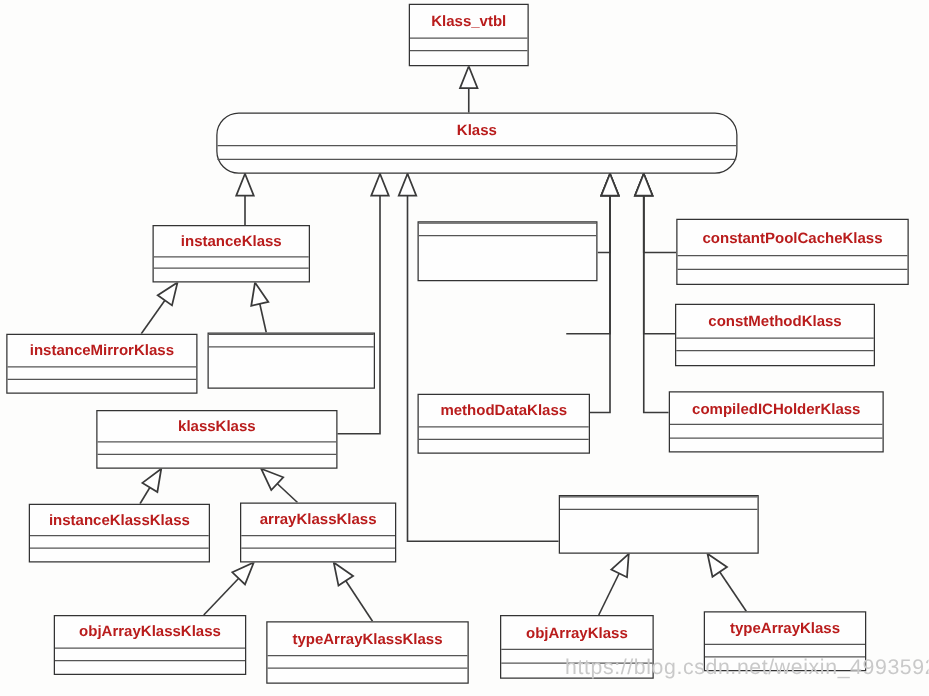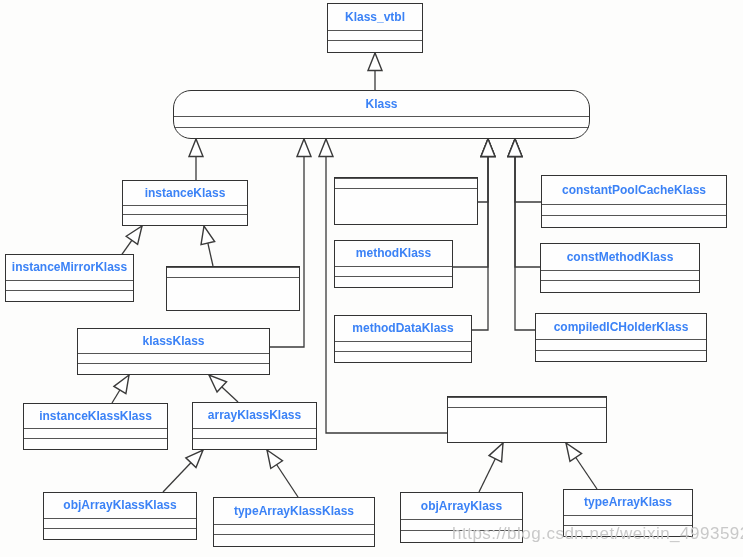--- a/index.html
+++ b/index.html
@@ -42,21 +42,21 @@
     display: flex;
     flex-direction: column;
   }
   .uml-title {
     flex: 1 1 54%;
     display: flex;
     align-items: center;
     justify-content: center;
     font-size: 12px;
     font-weight: 700;
-    color: #3b82f6;
+    color: #b91c1c;
     white-space: nowrap;
     overflow: hidden;
   }
   .uml-comp {
     flex: 0 0 20%;
     border-top: 1px solid #555555;
   }
   .uml-comp.last {
     flex: 1 0 22%;
   }
@@ -123,31 +123,26 @@
       </div>
       <div class="uml-node" style="left: 334px; top: 177px; width: 144px; height: 48px;">
         <div class="uml-comp"></div>
         <div class="uml-comp last"></div>
       </div>
       <div class="uml-node" style="left: 541px; top: 175px; width: 186px; height: 53px;">
         <div class="uml-title">constantPoolCacheKlass</div>
         <div class="uml-comp"></div>
         <div class="uml-comp last"></div>
       </div>
-      <div class="uml-node" style="left: 5px; top: 254px; width: 129px; height: 48px;">
+      <div class="uml-node" style="left: 5px; top: 267px; width: 153px; height: 48px;">
         <div class="uml-title">instanceMirrorKlass</div>
         <div class="uml-comp"></div>
         <div class="uml-comp last"></div>
       </div>
       <div class="uml-node" style="left: 166px; top: 266px; width: 134px; height: 45px;">
-        <div class="uml-comp"></div>
-        <div class="uml-comp last"></div>
-      </div>
-      <div class="uml-node" style="left: 334px; top: 240px; width: 119px; height: 48px;">
-        <div class="uml-title">methodKlass</div>
         <div class="uml-comp"></div>
         <div class="uml-comp last"></div>
       </div>
       <div class="uml-node" style="left: 540px; top: 243px; width: 160px; height: 50px;">
         <div class="uml-title">constMethodKlass</div>
         <div class="uml-comp"></div>
         <div class="uml-comp last"></div>
       </div>
       <div class="uml-node" style="left: 334px; top: 315px; width: 138px; height: 48px;">
         <div class="uml-title">methodDataKlass</div>

